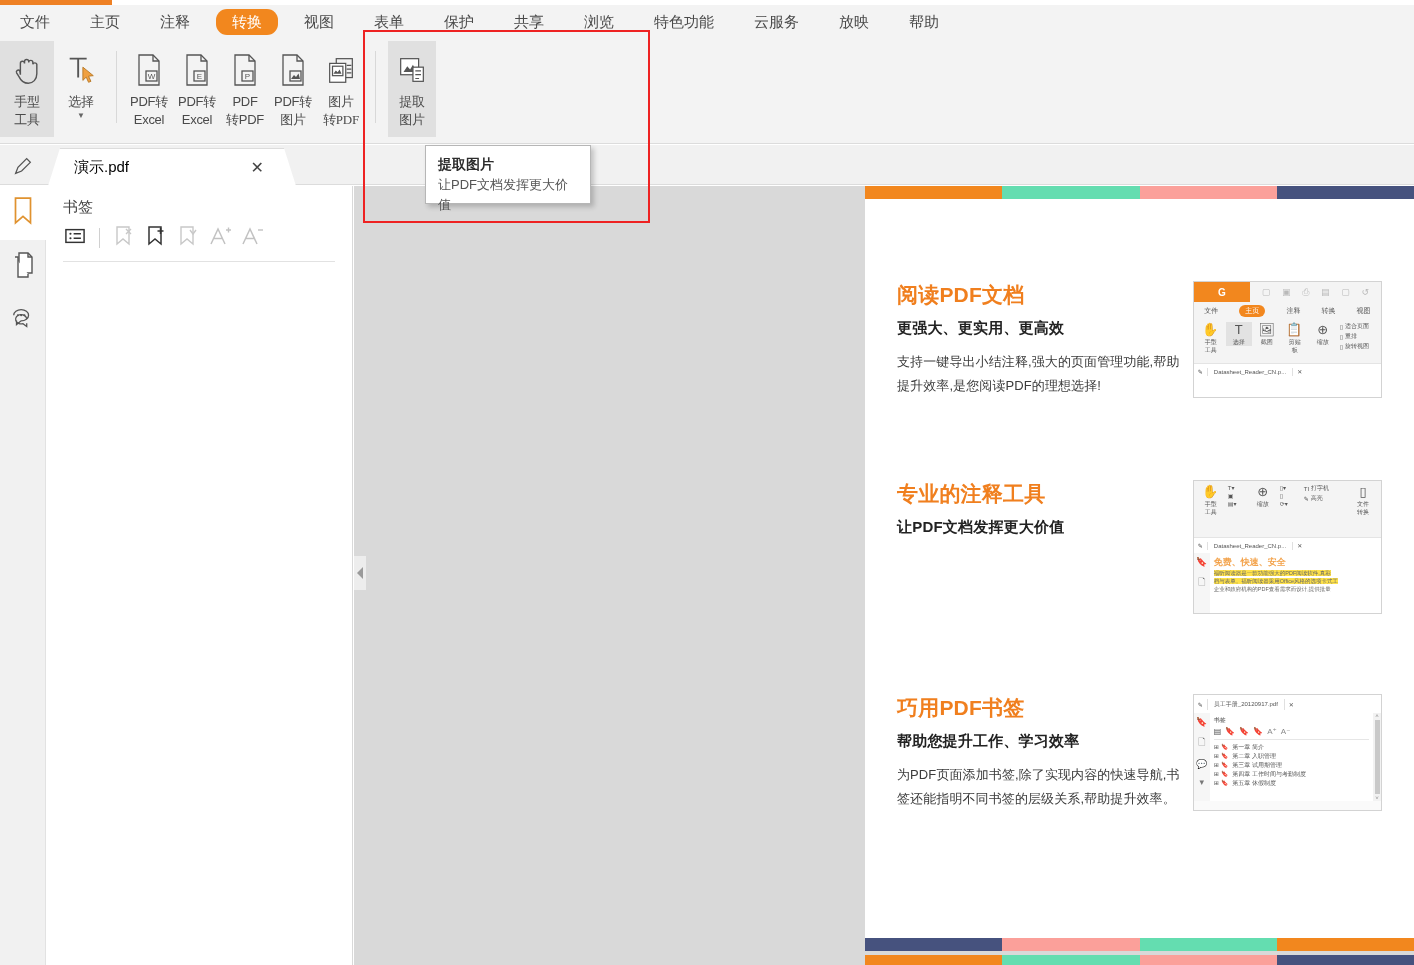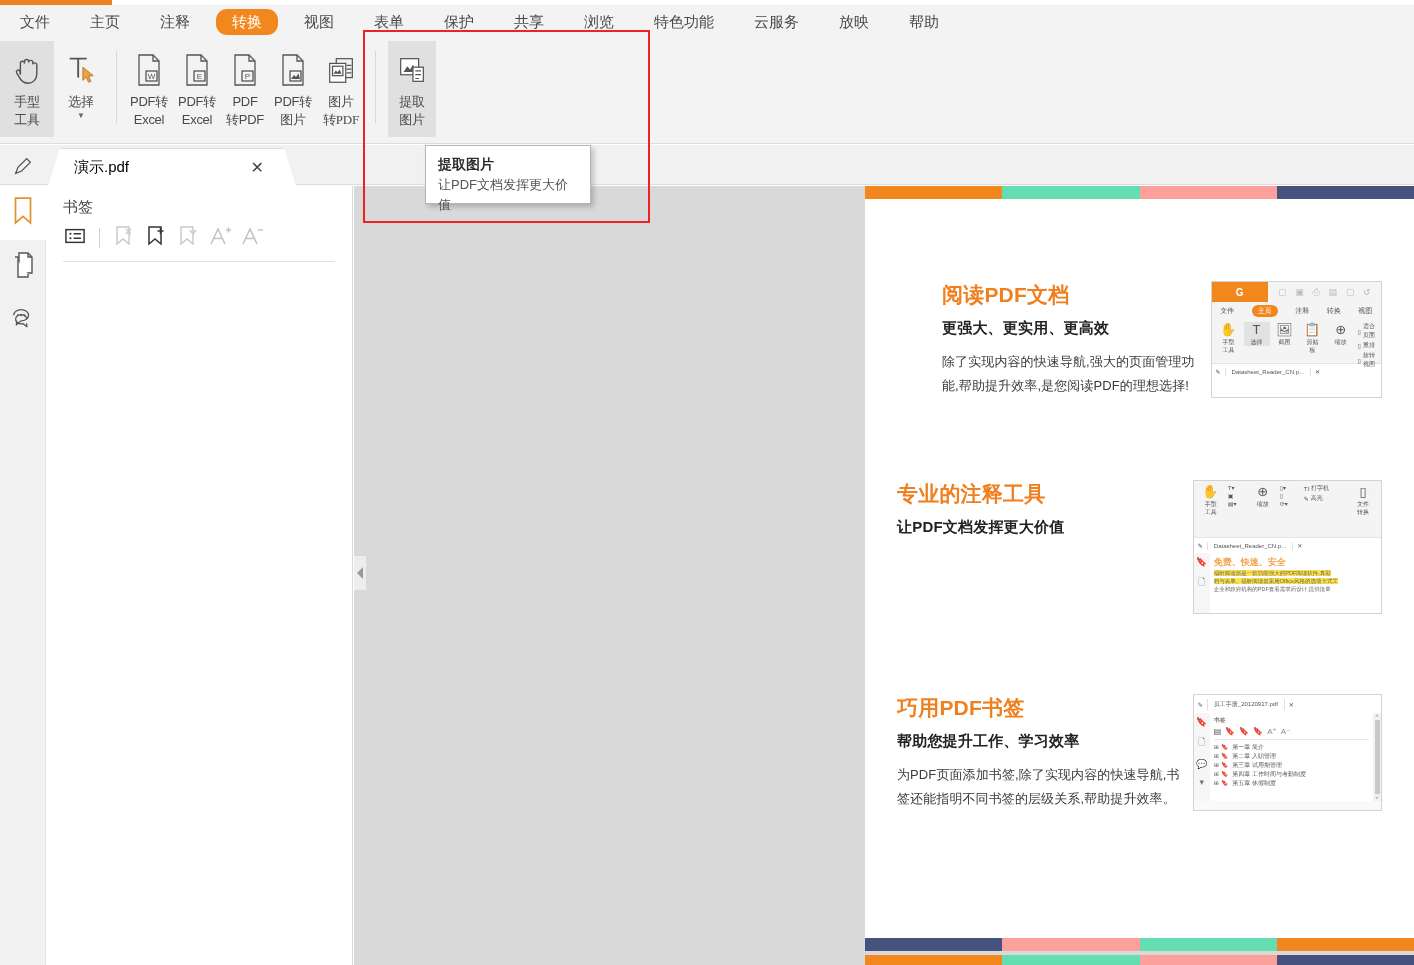--- a/index.html
+++ b/index.html
@@ -392,25 +392,25 @@
 
   <div class="viewer">
     <div class="page">
       <div class="colorbar" id="bar-top">
           <span style="background: rgb(242, 135, 30); width: 25%;"></span>
           <span style="background: rgb(100, 221, 176); width: 25%;"></span>
           <span style="background: rgb(251, 160, 154); width: 25%;"></span>
           <span style="background: rgb(70, 82, 126); width: 25%;"></span>
         </div>
       <div class="page-body" id="page-body">
-          <div class="sect" style="margin-top: 82px; margin-left: 45px;">
+          <div class="sect" style="margin-top: 82px;">
             <div class="sect-text">
               <div class="sect-h1">阅读PDF文档</div>
      <div class="sect-h2">更强大、更实用、更高效</div>
-     <div class="sect-p">除了实现内容的快速导航,强大的页面管理功能,帮助提升效率,是您阅读PDF的理想选择!</div>
+     <div class="sect-p">支持一键导出小结注释,强大的页面管理功能,帮助提升效率,是您阅读PDF的理想选择!</div>
             </div>
             <div class="mini">
               <div class="mini-qrow">
       <div class="mini-logo">G</div>
       <div class="mini-qicons">
         <span>▢</span>
         <span>▣</span>
         <span>⎙</span>
         <span>▤</span>
         <span>▢</span>

